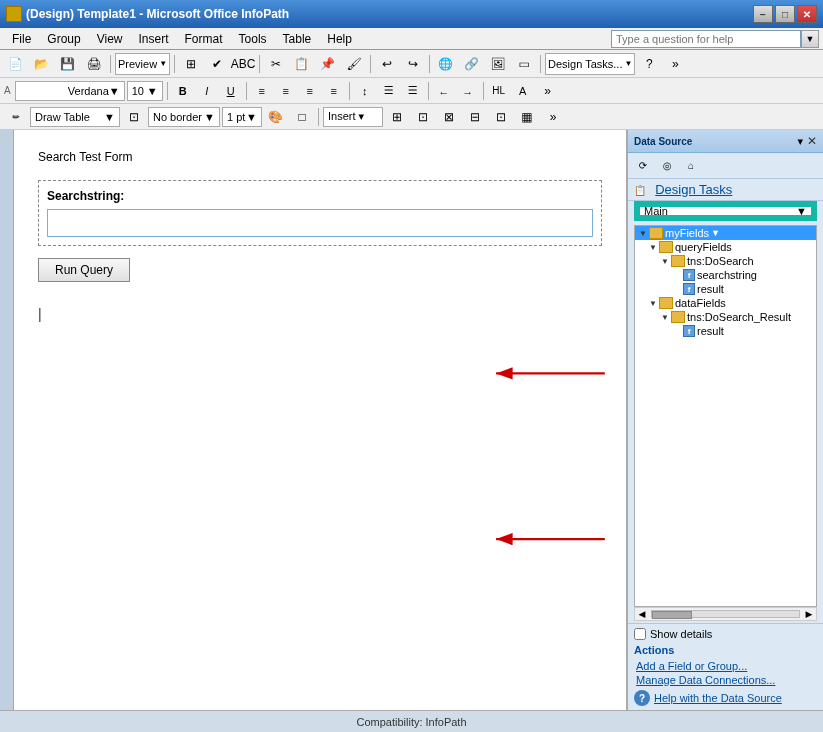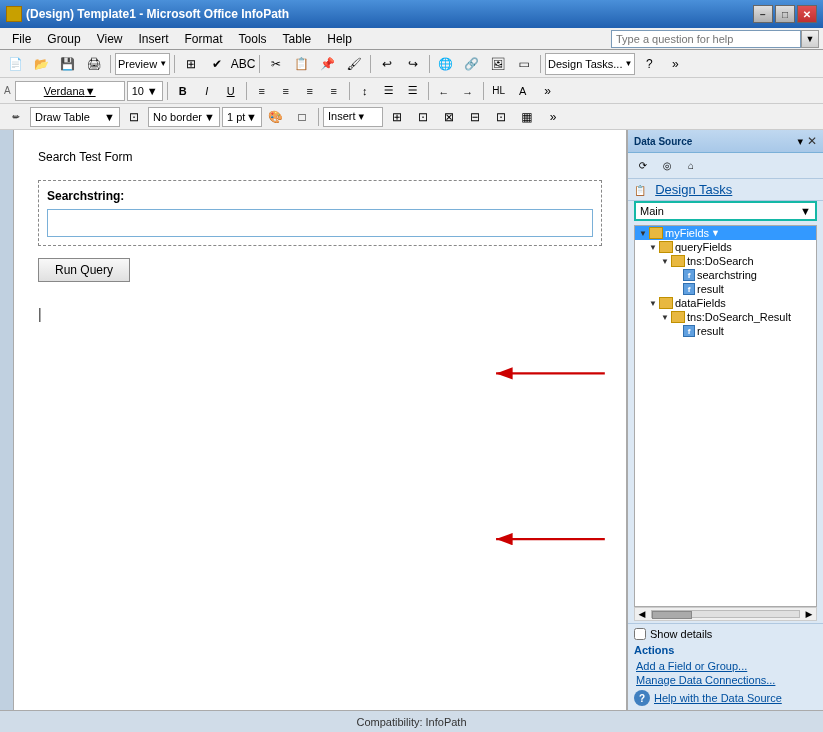--- a/index.html
+++ b/index.html
@@ -101,21 +101,21 @@
       align-items: center;
       padding: 0 4px;
       gap: 2px;
     }
     .font-name {
       width: 110px; height: 20px;
       border: 1px solid #aaa;
       background: white;
       font-size: 11px;
       padding: 0 4px;
-      display: flex; align-items: center; justify-content: center; text-decoration: underline;
+      display: flex; align-items: center; justify-content: flex-end;
     }
     .font-size {
       width: 36px; height: 20px;
       border: 1px solid #aaa;
       background: white;
       font-size: 11px;
       padding: 0 4px;
       display: flex; align-items: center; justify-content: space-between;
     }
     .fmt-btn {
@@ -277,21 +277,21 @@
       padding: 4px 6px 2px;
       color: #000;
     }
     .panel-datasource-select {
       margin: 0 6px 4px;
       display: flex; align-items: center;
     }
     .ds-dropdown {
       flex: 1;
       height: 20px;
-      border: 2px solid #14b8a6;
+      border: 6px solid #14b8a6;
       background: white;
       font-size: 11px;
       padding: 0 2px;
     }
     .tree-container {
       flex: 1;
       overflow: auto;
       background: white;
       margin: 0 6px;
       border: 1px solid #aaa;

